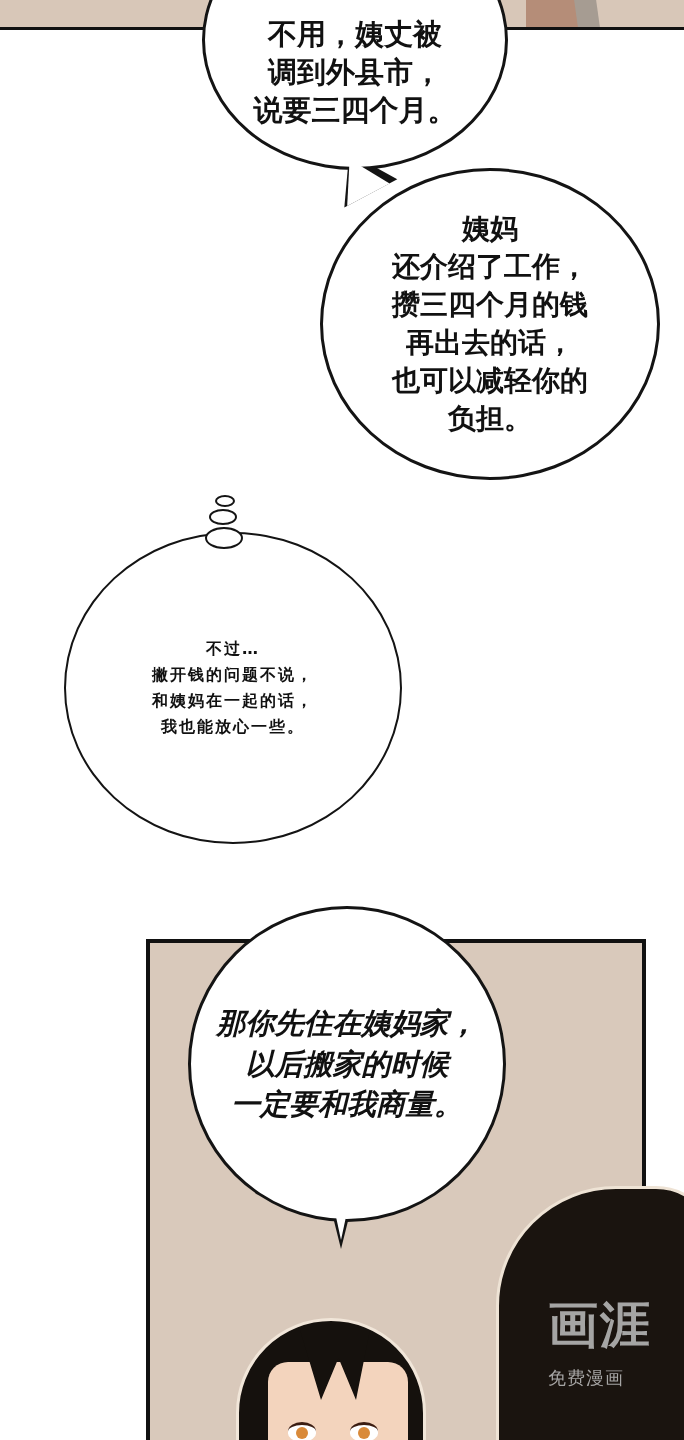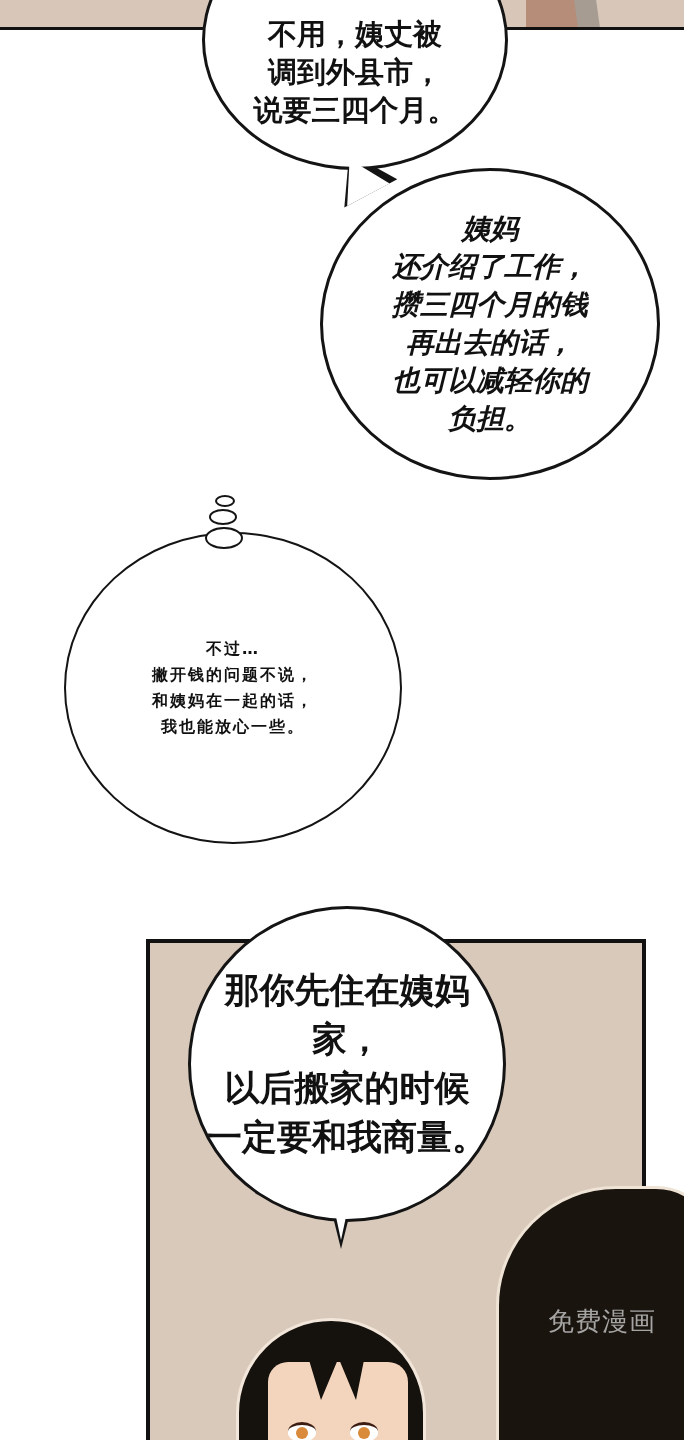--- a/index.html
+++ b/index.html
@@ -38,21 +38,21 @@
     color: #111;
     font-weight: bold;
     white-space: pre-line;
     line-height: 1.32;
   }
 
   .b1 { left: 202px; top: -90px; width: 306px; height: 260px; z-index: 3; }
   .b1 .bubble-text { font-size: 29px; margin-top: 64px; }
 
   .b2 { left: 320px; top: 168px; width: 340px; height: 312px; z-index: 2; }
-  .b2 .bubble-text { font-size: 28px; line-height: 1.36; font-style: italic; }
+  .b2 .bubble-text { font-size: 28px; line-height: 1.36; }
 
   .tail-b2 {
     left: 330px; top: 150px; width: 0; height: 0;
     border-left: 30px solid transparent;
     border-right: 30px solid transparent;
     border-bottom: 46px solid #141414;
     transform: rotate(-28deg);
     z-index: 1;
   }
   .tail-b2-inner {
@@ -79,21 +79,21 @@
 
   
   .bottom-panel {
     left: 146px; top: 939px; width: 500px; height: 520px;
     background: #d9c9bb;
     border: 4px solid #111;
     box-sizing: border-box;
     overflow: hidden;
   }
   .b4 { left: 188px; top: 906px; width: 318px; height: 316px; z-index: 5; }
-  .b4 .bubble-text { font-size: 35px; line-height: 1.4; }
+  .b4 .bubble-text { font-size: 29px; line-height: 1.4; font-style: italic; }
   .tail-b4 {
     left: 332px; top: 1213px; width: 0; height: 0;
     border-left: 9px solid transparent;
     border-right: 9px solid transparent;
     border-top: 36px solid #141414;
     z-index: 4;
   }
   .tail-b4-inner {
     left: 335px; top: 1212px; width: 0; height: 0;
     border-left: 6px solid transparent;
@@ -136,21 +136,21 @@
   .eye-l { left: 288px; top: 1422px; }
   .eye-r { left: 350px; top: 1422px; }
 
   
   .watermark { left: 548px; top: 1300px; width: 120px; z-index: 10; text-align: left; }
   .wm-title {
     font-size: 50px; font-weight: bold; color: rgba(190,190,190,0.85);
     letter-spacing: 2px; line-height: 1;
   }
   .wm-sub {
-    font-size: 26px; color: rgba(190,190,190,0.85); margin-top: 4px; letter-spacing: 1px;
+    font-size: 18px; color: rgba(190,190,190,0.85); margin-top: 16px; letter-spacing: 1px;
   }
 </style>
 </head>
 <body>
 
 <div class="abs top-panel">
   <div class="brown"></div>
   <div class="grey"></div>
 </div>
 
@@ -195,14 +195,15 @@
 
 <div class="abs tail-b4"></div>
 <div class="abs bubble b4">
   <div class="bubble-text">那你先住在姨妈家，
 以后搬家的时候
 一定要和我商量。</div>
 </div>
 <div class="abs tail-b4-inner"></div>
 
 <div class="abs watermark">
+  <div class="wm-title">画涯</div>
   <div class="wm-sub">免费漫画</div>
 </div>
 
 </body></html>

